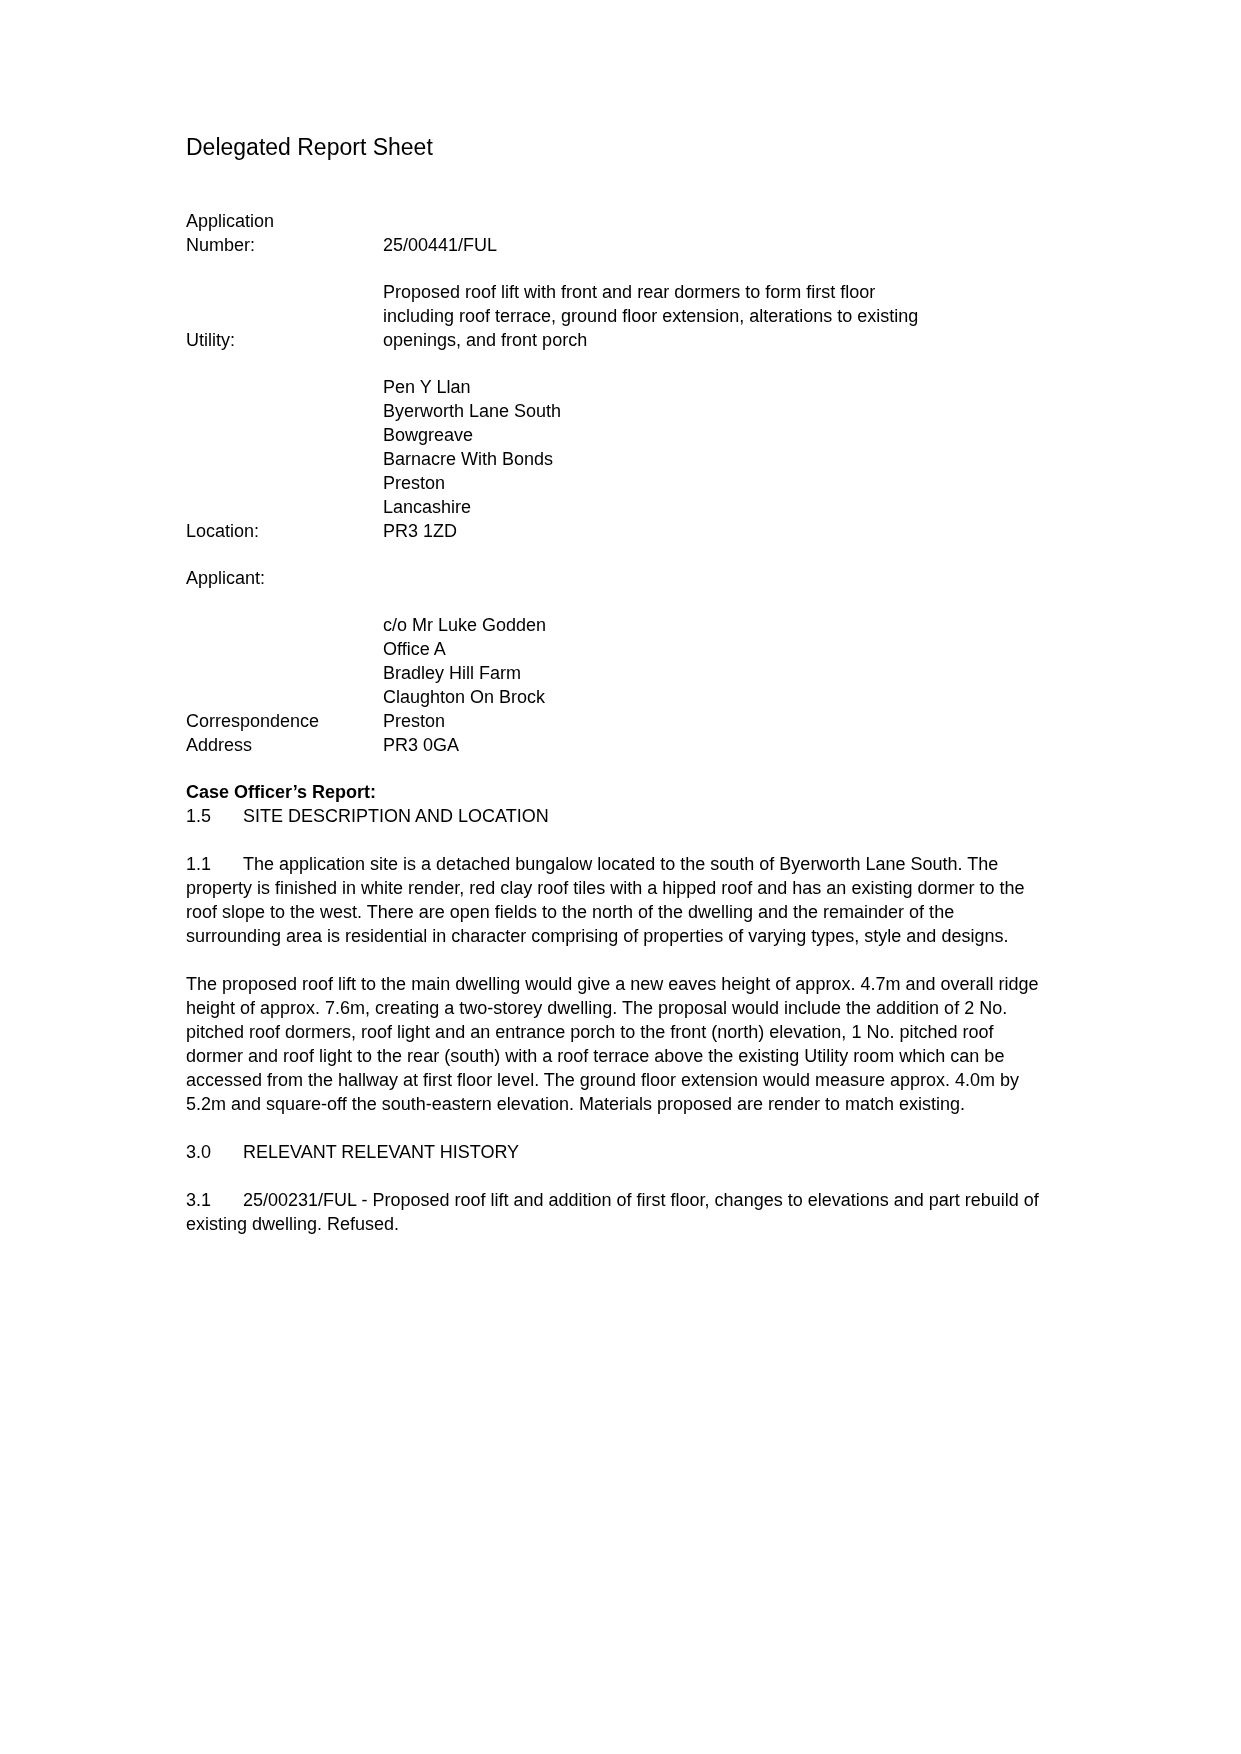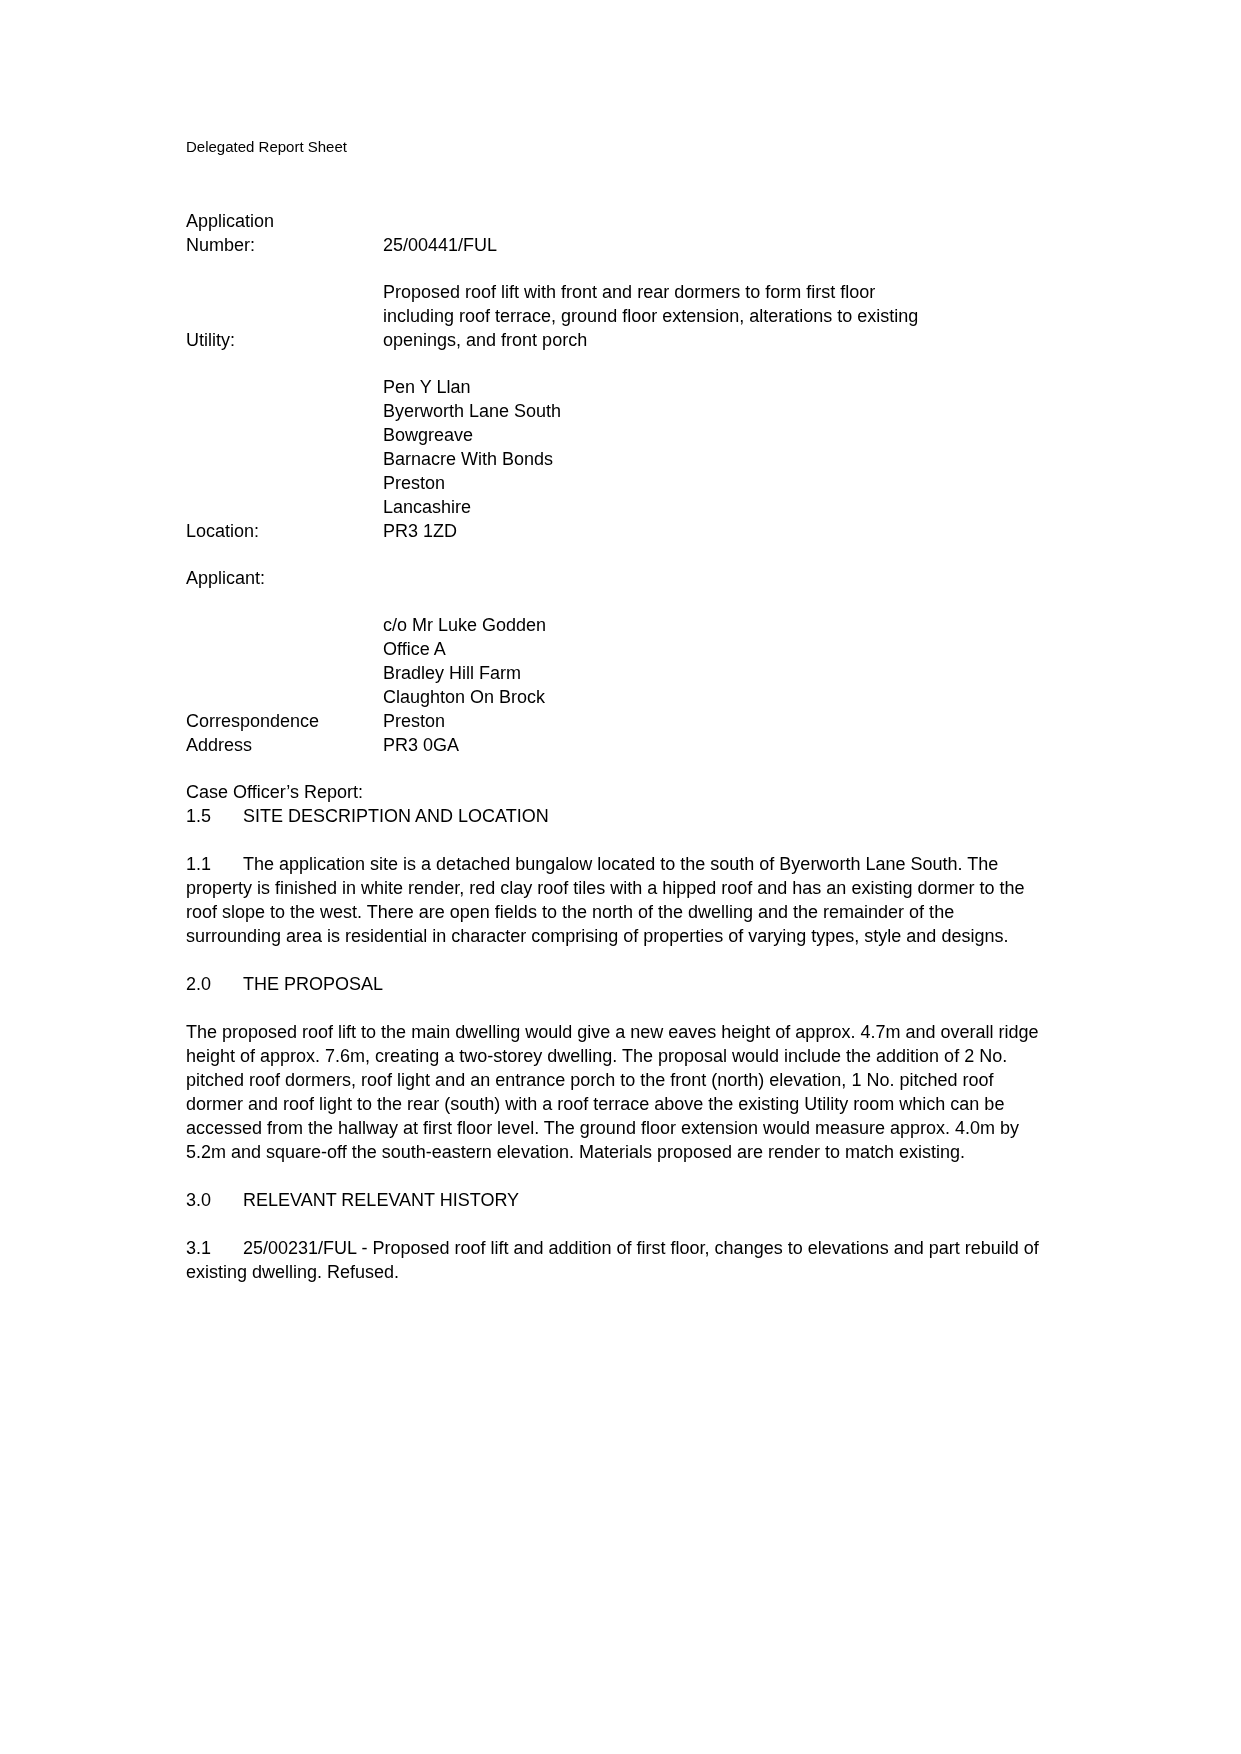--- a/index.html
+++ b/index.html
@@ -12,21 +12,21 @@
     position: relative;
     width: 1241px;
     height: 1754px;
     margin: 0 auto;
     background: #ffffff;
     padding: 135px 187px 60px 186px;
     font-size: 18px;
     line-height: 24px;
   }
   .title {
-    font-size: 15px;
+    font-size: 23px;
     font-weight: 400;
     line-height: 24px;
     margin-bottom: 50px;
   }
   .fields { }
   .field-row {
     display: flex;
     align-items: flex-end;
     margin-bottom: 23px;
   }
@@ -38,21 +38,21 @@
   .field-value {
     width: 565px;
     max-width: 565px;
     white-space: pre-line;
   }
   .report {
     margin-top: 18px;
     width: 868px;
   }
   .report-heading {
-    font-weight: 400;
+    font-weight: 700;
   }
   .block {
     margin-top: 24px;
   }
   .block.no-gap {
     margin-top: 0;
   }
   .block .num {
     display: inline-block;
     min-width: 57px;
@@ -114,23 +114,20 @@
     <div class="report-heading">Case Officer’s Report:</div>
 
     <div class="block no-gap">
       <span class="num">1.5</span><span class="text">SITE DESCRIPTION AND LOCATION</span>
     </div>
 
     <div class="block">
       <span class="num">1.1</span><span class="text">The application site is a detached bungalow located to the south of Byerworth Lane South. The property is finished in white render, red clay roof tiles with a hipped roof and has an existing dormer to the roof slope to the west. There are open fields to the north of the dwelling and the remainder of the surrounding area is residential in character comprising of properties of varying types, style and designs.</span>
     </div>
 
-    <div class="block">
-      <span class="num">2.0</span><span class="text">THE PROPOSAL</span>
-    </div>
 
 
     <div class="block">
       <span class="text">The proposed roof lift to the main dwelling would give a new eaves height of approx. 4.7m and overall ridge height of approx. 7.6m, creating a two-storey dwelling. The proposal would include the addition of 2 No. pitched roof dormers, roof light and an entrance porch to the front (north) elevation, 1 No. pitched roof dormer and roof light to the rear (south) with a roof terrace above the existing Utility room which can be accessed from the hallway at first floor level. The ground floor extension would measure approx. 4.0m by 5.2m and square-off the south-eastern elevation. Materials proposed are render to match existing.</span>
     </div>
 
     <div class="block">
       <span class="num">3.0</span><span class="text">RELEVANT RELEVANT HISTORY</span>
     </div>
 

